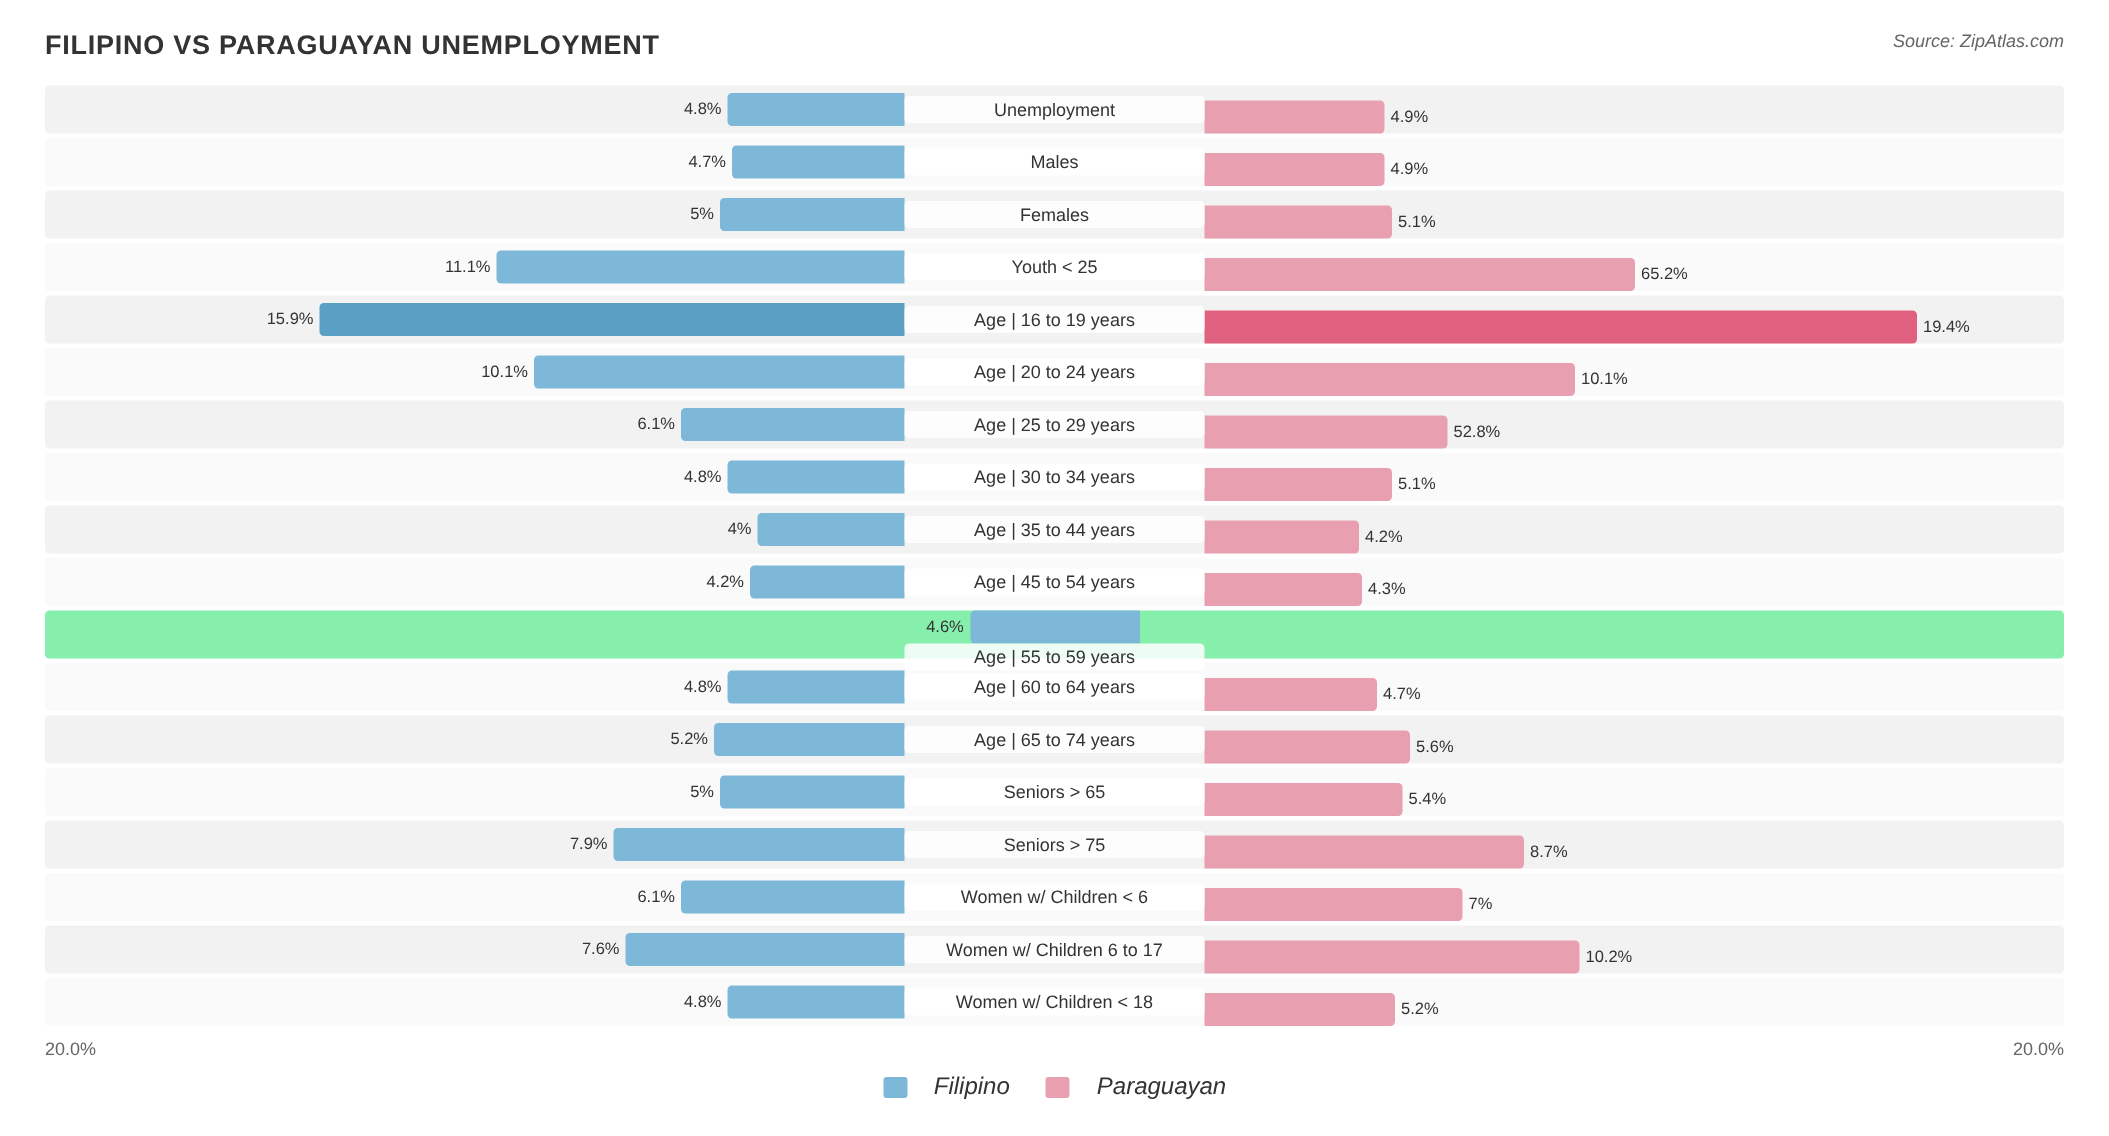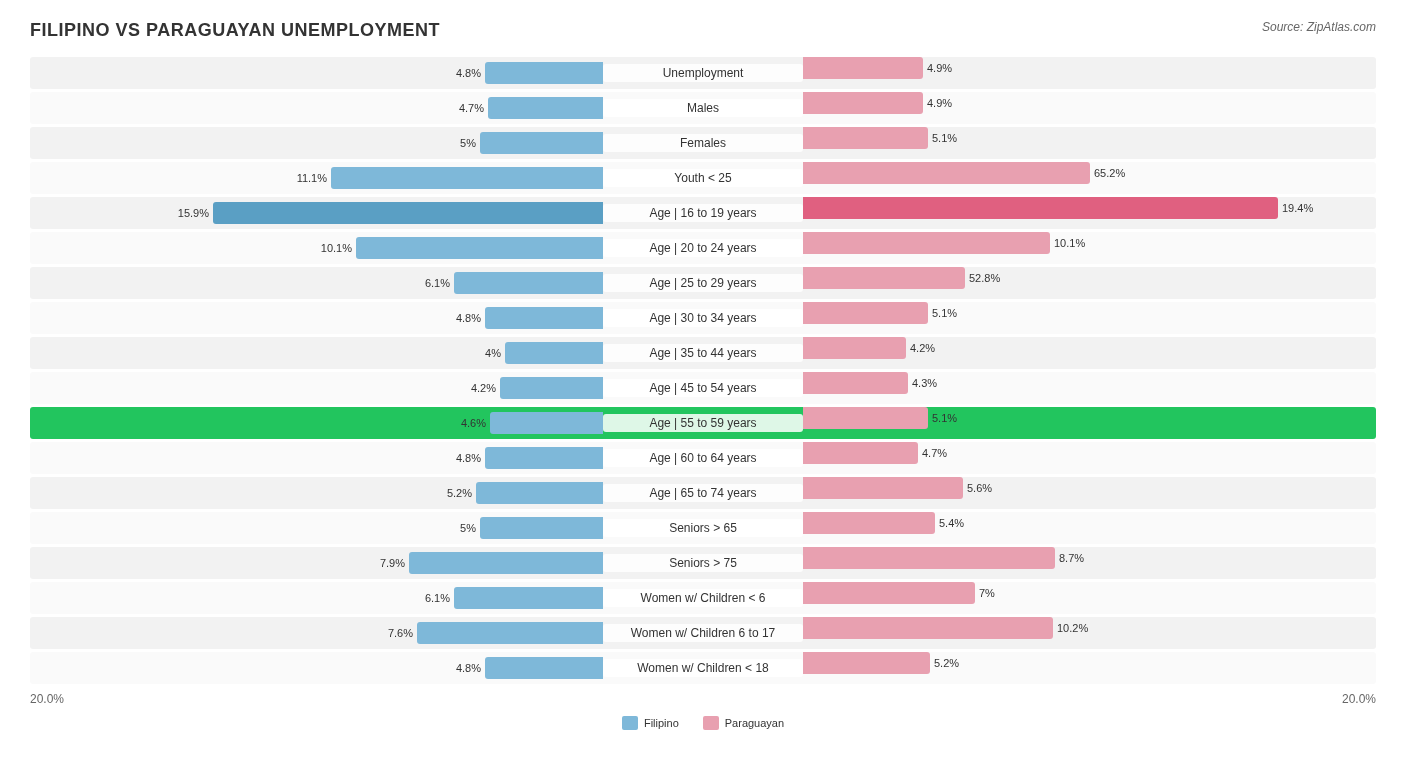--- a/index.html
+++ b/index.html
@@ -48,21 +48,21 @@
     .left-section {
       display: flex;
       align-items: center;
       justify-content: flex-end;
       flex: 1;
       height: 100%;
       position: relative;
     }
     .right-section {
       display: flex;
-      align-items: flex-start;
+      align-items: flex-end;
       justify-content: flex-start;
       flex: 1;
       height: 100%;
       position: relative;
     }
     .center-label {
       width: 200px;
       min-width: 200px;
       text-align: center;
       font-size: 12px;
@@ -149,23 +149,24 @@
     .legend {
       display: flex;
       justify-content: center;
       gap: 24px;
       margin-top: 10px;
       align-items: center;
     }
     .legend-item {
       display: flex;
       align-items: center;
-      gap: 6px;
-      font-size: 11px;
+      gap: 18px;
+      font-size: 16px;
       color: #333;
+      font-style: italic;
     }
     .legend-box {
       width: 16px;
       height: 14px;
       border-radius: 2px;
     }
     .highlighted-row .bar-blue {
       background: #5a9fc4;
     }
     .highlighted-row .bar-pink {
@@ -346,21 +347,21 @@
     </div>
     <div class="center-label">Age | 45 to 54 years</div>
     <div class="right-section">
       <div class="right-bar-container">
         <div class="bar-pink" style="width:105px; ">
           <span class="right-value">4.3%</span>
         </div>
       </div>
     </div>
   </div>
-      <div class="row-container" style="background: #22c55e; border-radius: 3px;">
+      <div class="row-container" style="background: #86efac; border-radius: 3px; flex-direction: column;">
     <div class="left-section">
       <div class="left-bar-container">
         <div class="bar-blue" style="width:113px; ">
           <span class="left-value">4.6%</span>
         </div>
       </div>
     </div>
     <div class="center-label">Age | 55 to 59 years</div>
     <div class="right-section">
       <div class="right-bar-container">
@@ -391,21 +392,21 @@
     <div class="left-section">
       <div class="left-bar-container">
         <div class="bar-blue" style="width:127px; ">
           <span class="left-value">5.2%</span>
         </div>
       </div>
     </div>
     <div class="center-label">Age | 65 to 74 years</div>
     <div class="right-section">
       <div class="right-bar-container">
-        <div class="bar-pink" style="width:160px; ">
+        <div class="bar-pink" style="width:137px; ">
           <span class="right-value">5.6%</span>
         </div>
       </div>
     </div>
   </div>
       <div class="row-container" style="background: rgb(250, 250, 250); border-radius: 3px;">
     <div class="left-section">
       <div class="left-bar-container">
         <div class="bar-blue" style="width:123px; ">
           <span class="left-value">5%</span>
@@ -425,21 +426,21 @@
     <div class="left-section">
       <div class="left-bar-container">
         <div class="bar-blue" style="width:194px; ">
           <span class="left-value">7.9%</span>
         </div>
       </div>
     </div>
     <div class="center-label">Seniors &gt; 75</div>
     <div class="right-section">
       <div class="right-bar-container">
-        <div class="bar-pink" style="width:252px; ">
+        <div class="bar-pink" style="width:213px; ">
           <span class="right-value">8.7%</span>
         </div>
       </div>
     </div>
   </div>
       <div class="row-container" style="background: rgb(250, 250, 250); border-radius: 3px;">
     <div class="left-section">
       <div class="left-bar-container">
         <div class="bar-blue" style="width:149px; ">
           <span class="left-value">6.1%</span>

